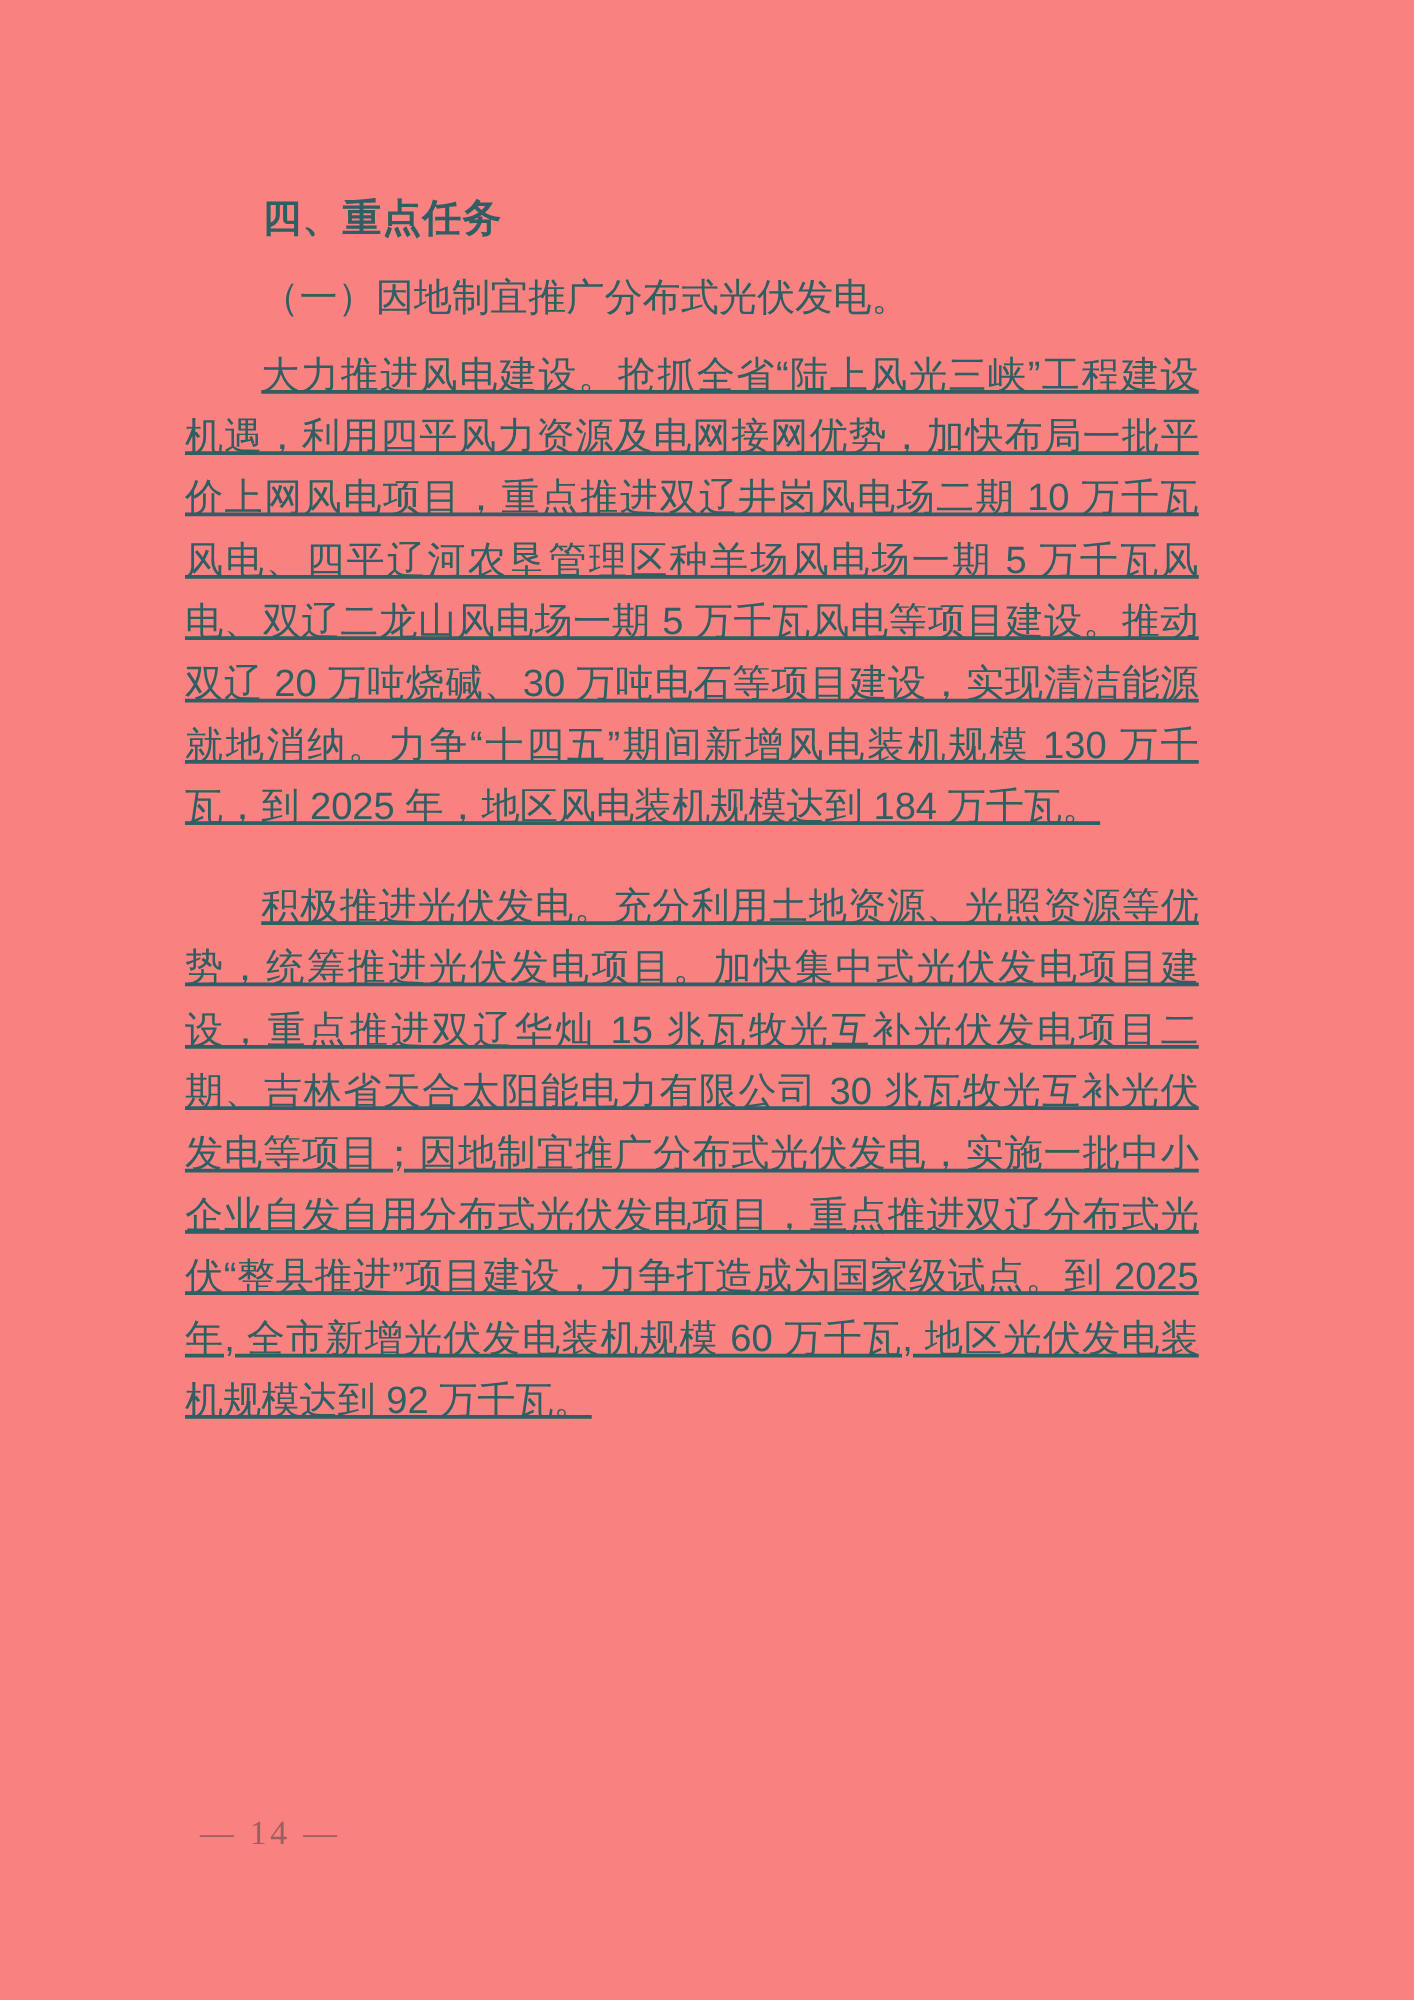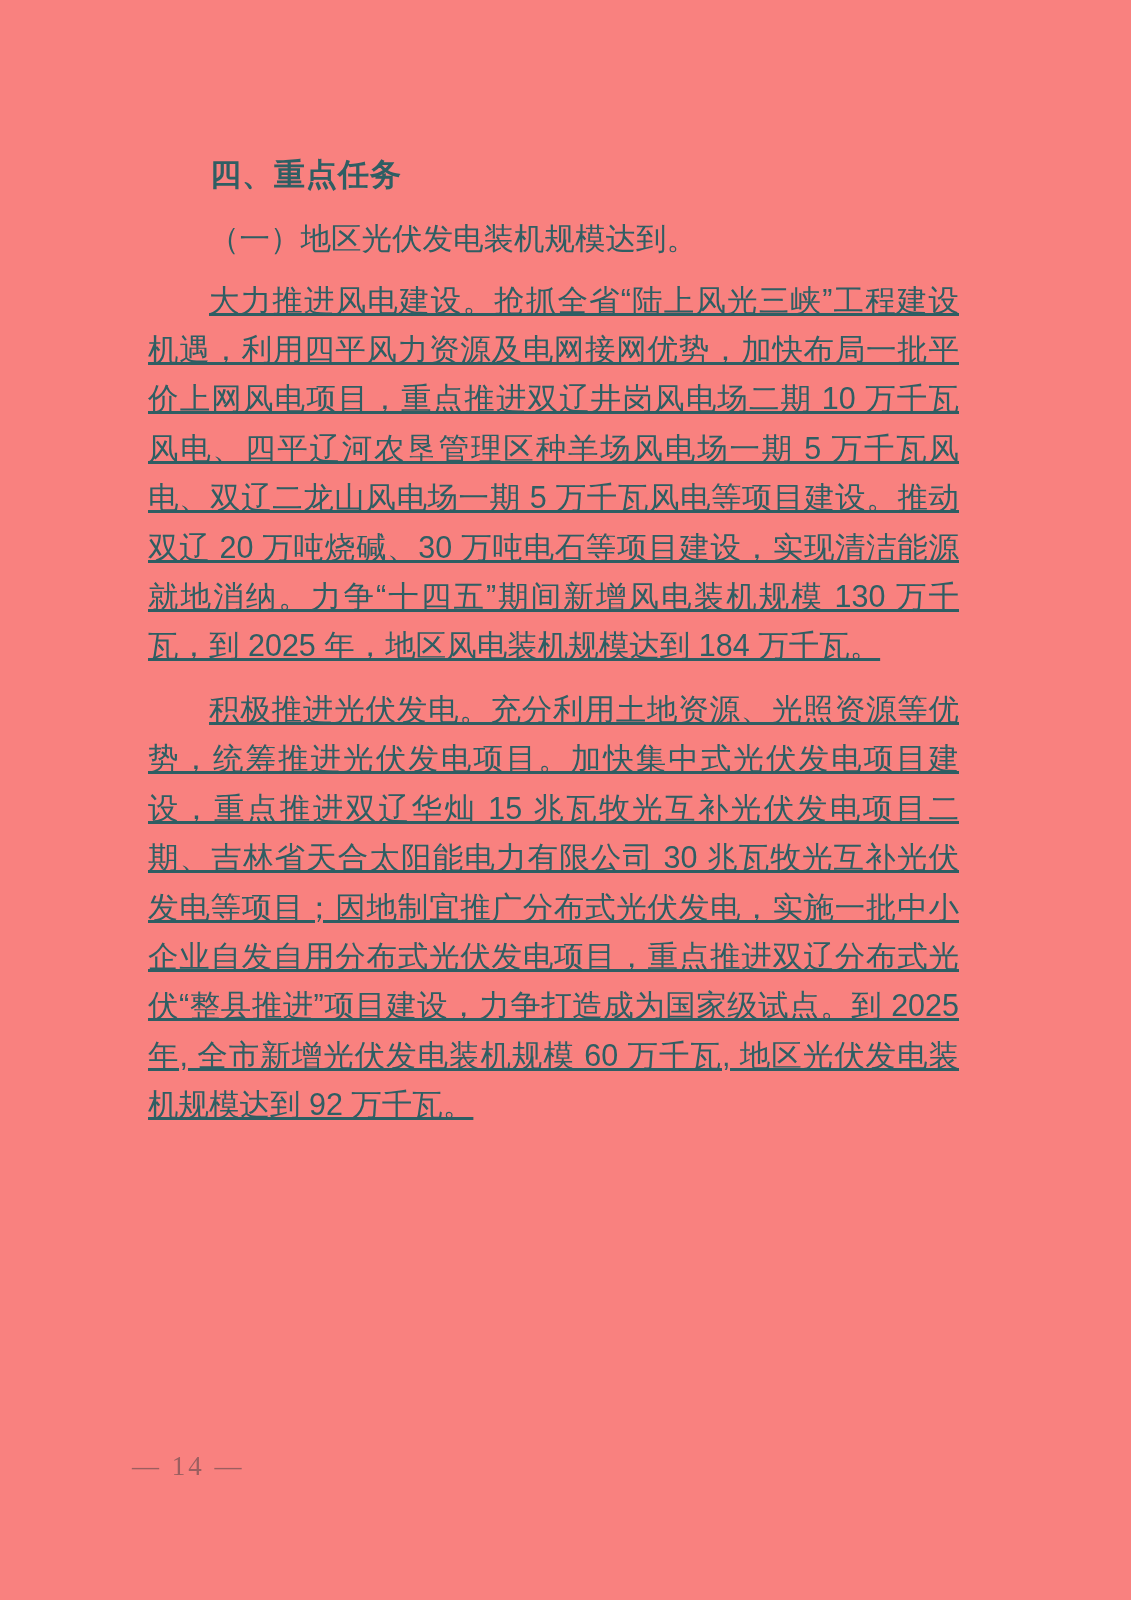--- a/index.html
+++ b/index.html
@@ -41,36 +41,36 @@
     text-indent: 2em;
     color: #2f5e63;
   }
   p.para {
     margin: 0 0 6px 0;
     text-indent: 2em;
     color: #2f5e63;
     text-decoration: underline;
   }
   p.para.spaced {
-    margin-top: 14px;
+    margin-top: 30px;
   }
   .footer {
     position: absolute;
-    left: 132px;
+    left: 160px;
     bottom: 118px;
     font-size: 27px;
     color: #9b5f60;
     letter-spacing: 3px;
     font-family: "Liberation Serif", serif;
   }
 </style>
 </head>
 <body>
 
 <div class="page">
   <div class="doc-body">
     <div class="heading">四、重点任务</div>
-    <div class="subheading">（一）地区光伏发电装机规模达到。</div>
+    <div class="subheading">（一）因地制宜推广分布式光伏发电。</div>
     <p class="para">大力推进风电建设。抢抓全省“陆上风光三峡”工程建设机遇，利用四平风力资源及电网接网优势，加快布局一批平价上网风电项目，重点推进双辽井岗风电场二期 10 万千瓦风电、四平辽河农垦管理区种羊场风电场一期 5 万千瓦风电、双辽二龙山风电场一期 5 万千瓦风电等项目建设。推动双辽 20 万吨烧碱、30 万吨电石等项目建设，实现清洁能源就地消纳。力争“十四五”期间新增风电装机规模 130 万千瓦，到 2025 年，地区风电装机规模达到 184 万千瓦。</p>
     <p class="para spaced">积极推进光伏发电。充分利用土地资源、光照资源等优势，统筹推进光伏发电项目。加快集中式光伏发电项目建设，重点推进双辽华灿 15 兆瓦牧光互补光伏发电项目二期、吉林省天合太阳能电力有限公司 30 兆瓦牧光互补光伏发电等项目；因地制宜推广分布式光伏发电，实施一批中小企业自发自用分布式光伏发电项目，重点推进双辽分布式光伏“整县推进”项目建设，力争打造成为国家级试点。到 2025 年, 全市新增光伏发电装机规模 60 万千瓦, 地区光伏发电装机规模达到 92 万千瓦。</p>
   </div>
   <div class="footer">— 14 —</div>
 </div>
 
 </body></html>

